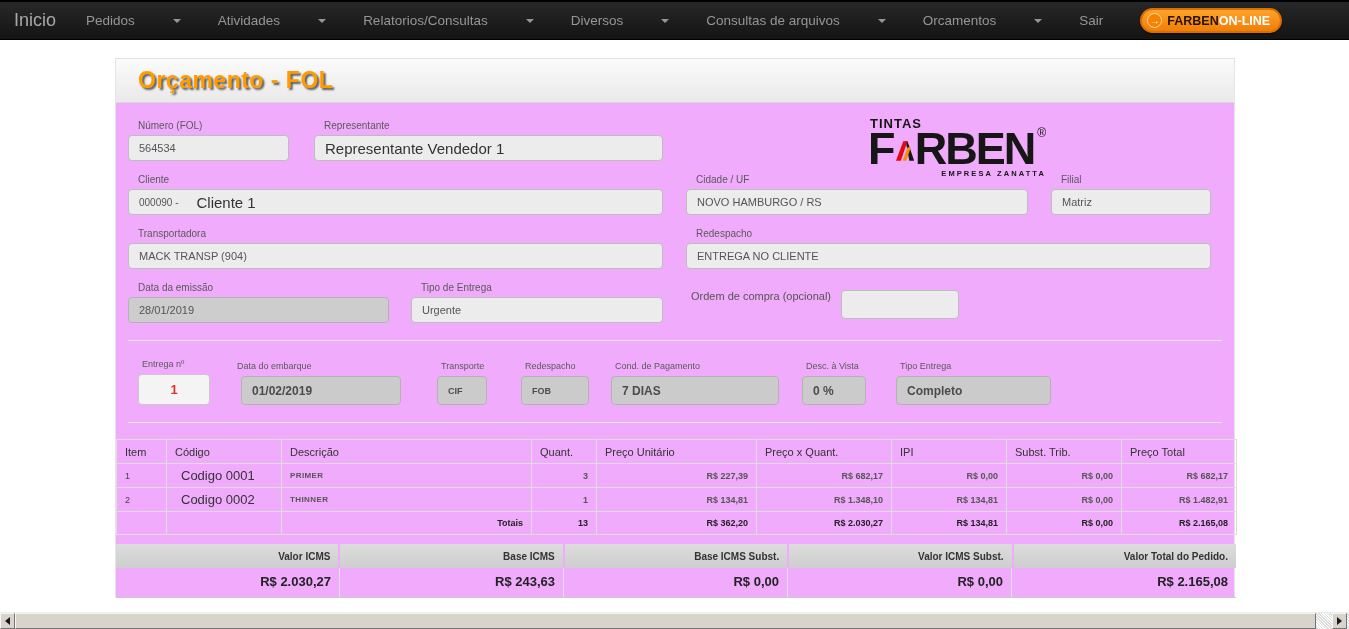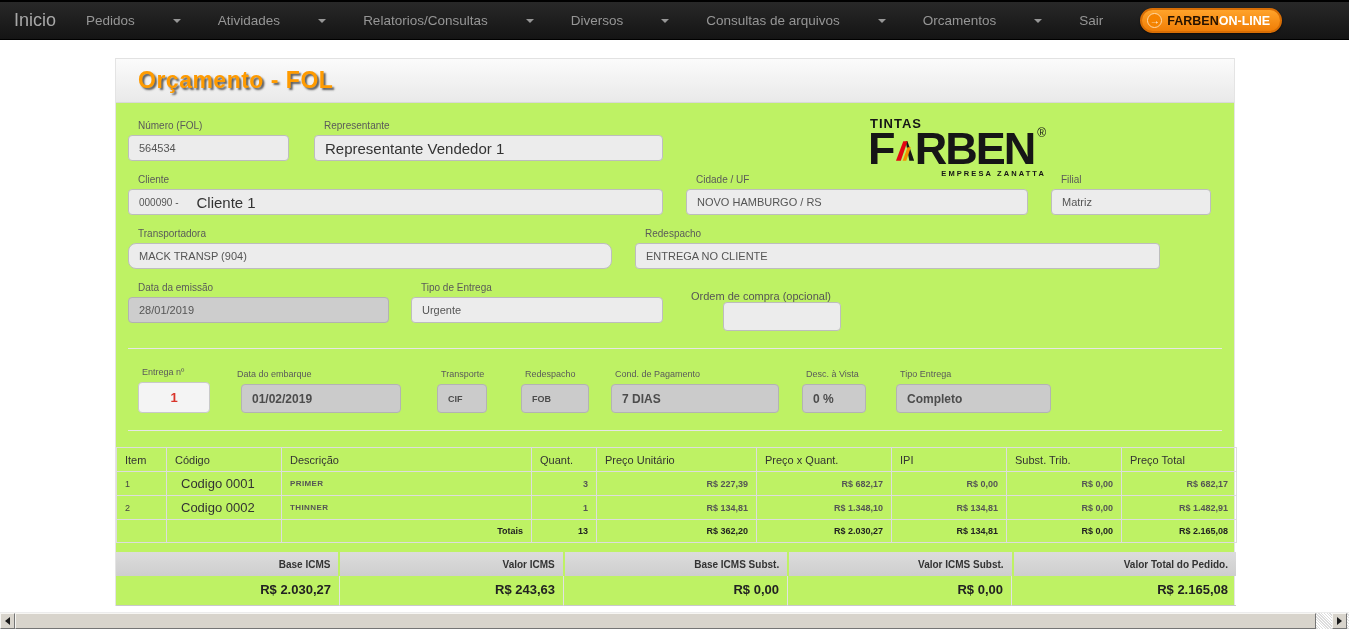--- a/index.html
+++ b/index.html
@@ -19,41 +19,41 @@
     border-radius:14px; height:25px; display:flex; align-items:center;
     padding:0 10px 0 5px; cursor:pointer; box-shadow:0 1px 2px rgba(0,0,0,.5); }
   .badge-circle { width:15px; height:15px; border-radius:50%; background:#f58300;
     border:1px solid #ffd9a8; color:#fff; font-size:10px; line-height:13px;
     text-align:center; margin-right:5px; }
   .badge-dark { color:#251200; font-weight:bold; font-size:12.5px; }
   .badge-light { color:#fff; font-weight:bold; font-size:12.5px; }
 
   
   .card { position:absolute; left:115px; top:58px; width:1120px;
-    border-left:1px solid #e4e4e4; border-right:1px solid #e4e4e4; background:#bef264; }
+    border-left:1px solid #e4e4e4; border-right:1px solid #e4e4e4; background:#f0abfc; }
   .titlebar { height:45px; background:linear-gradient(#fbfbfb,#e9e9e9);
     border-top:1px solid #e2e2e2; border-bottom:1px solid #d9d9d9;
     display:flex; align-items:center; padding-left:22px; }
   .title { font-size:23px; font-weight:bold; color:#ff9b00; letter-spacing:.5px;
     text-shadow:2px 2px 2px #5c5c5c; }
 
   
   .form { padding:17px 12px 0; position:relative; }
   .frow { display:flex; align-items:flex-start; margin-bottom:13px; }
   .fgroup { display:flex; flex-direction:column; }
   .flabel { font-size:10px; color:#5a5a5a; margin:0 0 4px 10px; white-space:nowrap; }
   .finput { height:26px; background:#ececec; border:1px solid #bdbdbd;
     border-radius:4px; padding:0 10px; font-size:11px; color:#555;
     font-family:inherit; display:flex; align-items:center; }
   input.finput { display:block; }
   .finput.big { font-size:15px; color:#333; }
   .finput.dark { background:#cdcdcd; border-color:#b2b2b2; }
   .cli-code { font-size:10px; color:#555; }
   .cli-name { font-size:15px; color:#333; margin-left:18px; }
-  .oc-group { display:flex; align-items:flex-end; margin:8px 0 0 28px;flex-direction:column; }
+  .oc-group { display:flex; align-items:flex-start; margin:8px 0 0 28px; }
   .oc-label { font-size:11px; color:#555; margin-right:10px; }
   .oc-input { width:118px; height:29px; }
 
   
   .logo { position:absolute; left:752px; top:13px; width:178px; cursor:default; }
   .logo-tintas { font-size:13px; font-weight:bold; color:#161616; letter-spacing:1px; margin-left:2px; }
   .logo-row { display:flex; align-items:flex-end; line-height:.78; }
   .logo-f,.logo-rest { font-size:45px; font-weight:bold; color:#161616; letter-spacing:-2px; }
   .logo-a { margin:0 1px -1px 2px; }
   .logo-reg { font-size:12px; color:#161616; align-self:flex-start; margin:-2px 0 0 3px; }
@@ -193,21 +193,21 @@
       </div>
       <div class="fgroup" style="margin-left:23px">
         <label class="flabel">Filial</label>
         <input class="finput" style="width: 160px;" readonly="" value="Matriz">
       </div>
     </div>
 
     <div class="frow">
       <div class="fgroup">
         <label class="flabel">Transportadora</label>
-        <input class="finput" style="width: 484px; border-radius: 8px;" readonly="" value="MACK TRANSP (904)">
+        <input class="finput" style="width: 535px;" readonly="" value="MACK TRANSP (904)">
       </div>
       <div class="fgroup" style="margin-left:23px">
         <label class="flabel">Redespacho</label>
         <input class="finput" style="width: 525px;" readonly="" value="ENTREGA NO CLIENTE">
       </div>
     </div>
 
     <div class="frow" style="margin-bottom:8px">
       <div class="fgroup">
         <label class="flabel">Data da emissão</label>
@@ -310,22 +310,22 @@
       <td class="c-num">R$ 2.030,27</td>
       <td class="c-num">R$ 134,81</td>
       <td class="c-num">R$ 0,00</td>
       <td class="c-num">R$ 2.165,08</td>
     </tr>
   </tbody>
     </table>
 
   <div class="summary">
     <div class="sum-head">
+      <div>Valor ICMS</div>
       <div>Base ICMS</div>
-      <div>Valor ICMS</div>
       <div>Base ICMS Subst.</div>
       <div>Valor ICMS Subst.</div>
       <div>Valor Total do Pedido.</div>
     </div>
     <div class="sum-vals">
       <div>R$ 2.030,27</div>
       <div>R$ 243,63</div>
       <div>R$ 0,00</div>
       <div>R$ 0,00</div>
       <div>R$ 2.165,08</div>

